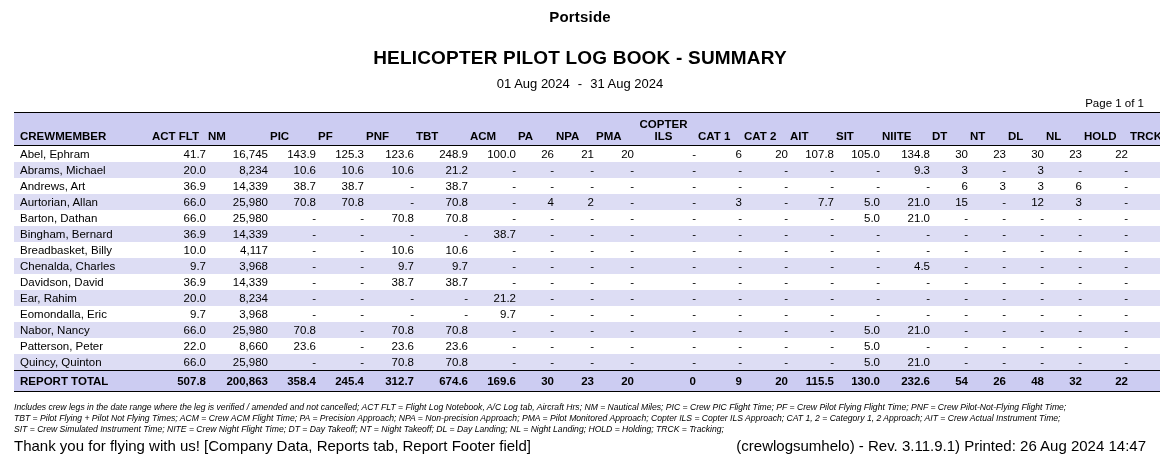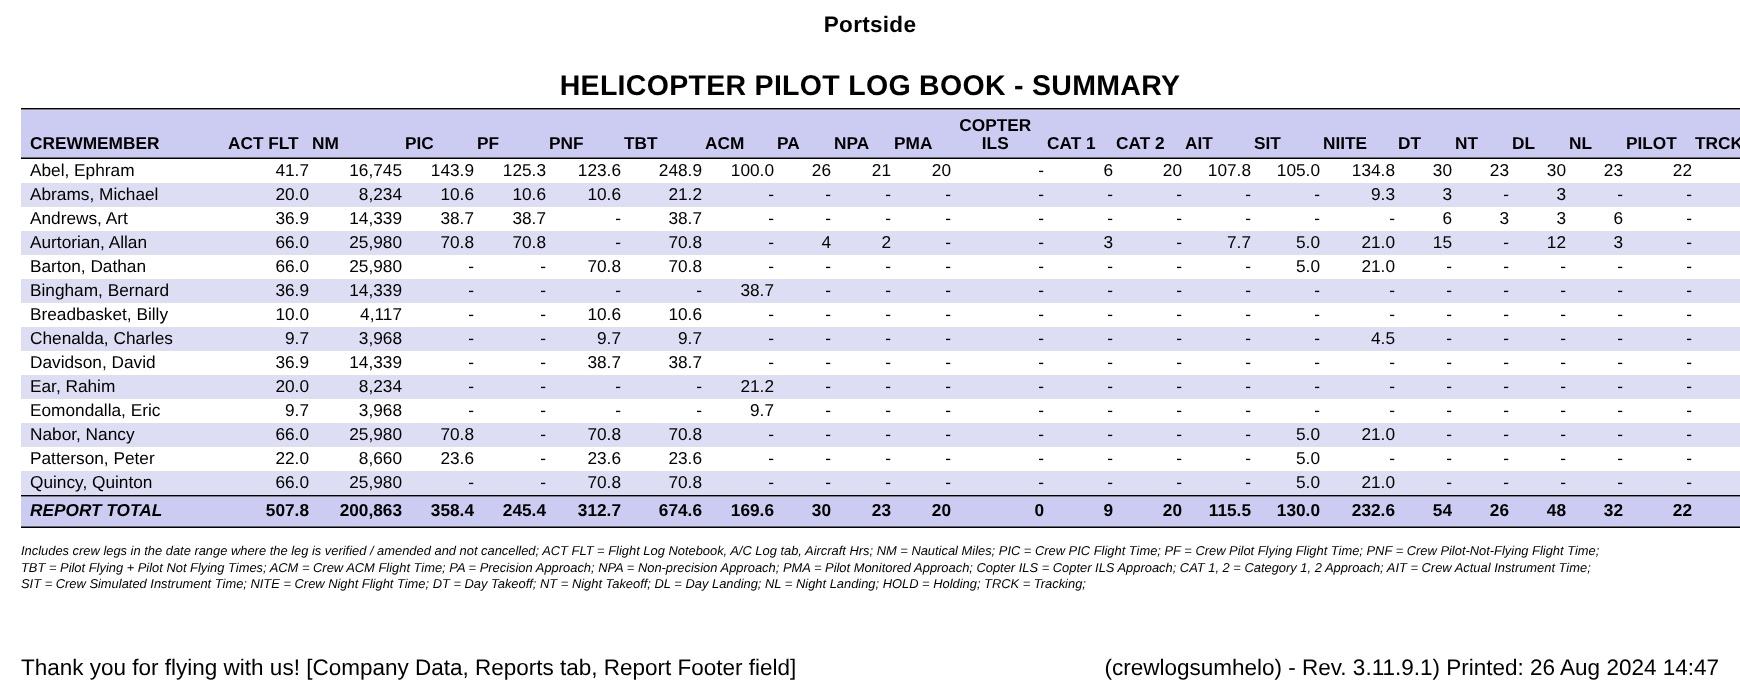--- a/index.html
+++ b/index.html
@@ -97,21 +97,20 @@
     border-bottom: 1px solid #000000;
     font-weight: bold;
     font-size: 13px;
     text-align: right;
     padding: 3px 5px 3px 2px;
     height: 20px;
   }
   tfoot td.name-col {
     text-align: left;
     padding-left: 6px;
-    font-style: italic;
   }
 
   .footnotes {
     margin-top: 10px;
     font-size: 8.6px;
     font-style: italic;
     line-height: 11px;
     color: #000000;
     width: 1132px;
   }
@@ -129,20 +128,24 @@
   .bottom-left { text-align: left; }
   .bottom-right { text-align: right; }
 </style>
 </head>
 <body>
 
 <div class="page">
 
   <div class="hdr-company">Portside</div>
   <div class="hdr-title">HELICOPTER PILOT LOG BOOK - SUMMARY</div>
+  <div class="hdr-range">
+    <span>01 Aug 2024</span><span class="dash">-</span><span>31 Aug 2024</span>
+  </div>
+  <div class="hdr-page">Page 1 of 1</div>
 
   <table class="log">
     <colgroup>
       <col style="width:136px">
       <col style="width:56px">
       <col style="width:62px">
       <col style="width:48px">
       <col style="width:48px">
       <col style="width:50px">
       <col style="width:54px">
@@ -179,21 +182,21 @@
         <th style="text-align:center; white-space:normal;">COPTER ILS</th>
         <th>CAT 1</th>
         <th>CAT 2</th>
         <th>AIT</th>
         <th>SIT</th>
         <th>NIITE</th>
         <th>DT</th>
         <th>NT</th>
         <th>DL</th>
         <th>NL</th>
-        <th>PILOT</th>
+        <th>HOLD</th>
         <th>TRCK</th>
       </tr>
     </thead>
     <tbody id="log-body">
         <tr class="plain">
           <td class="name-col">Abel, Ephram</td>
           <td>41.7</td>
           <td>16,745</td>
           <td>143.9</td>
           <td>125.3</td>

